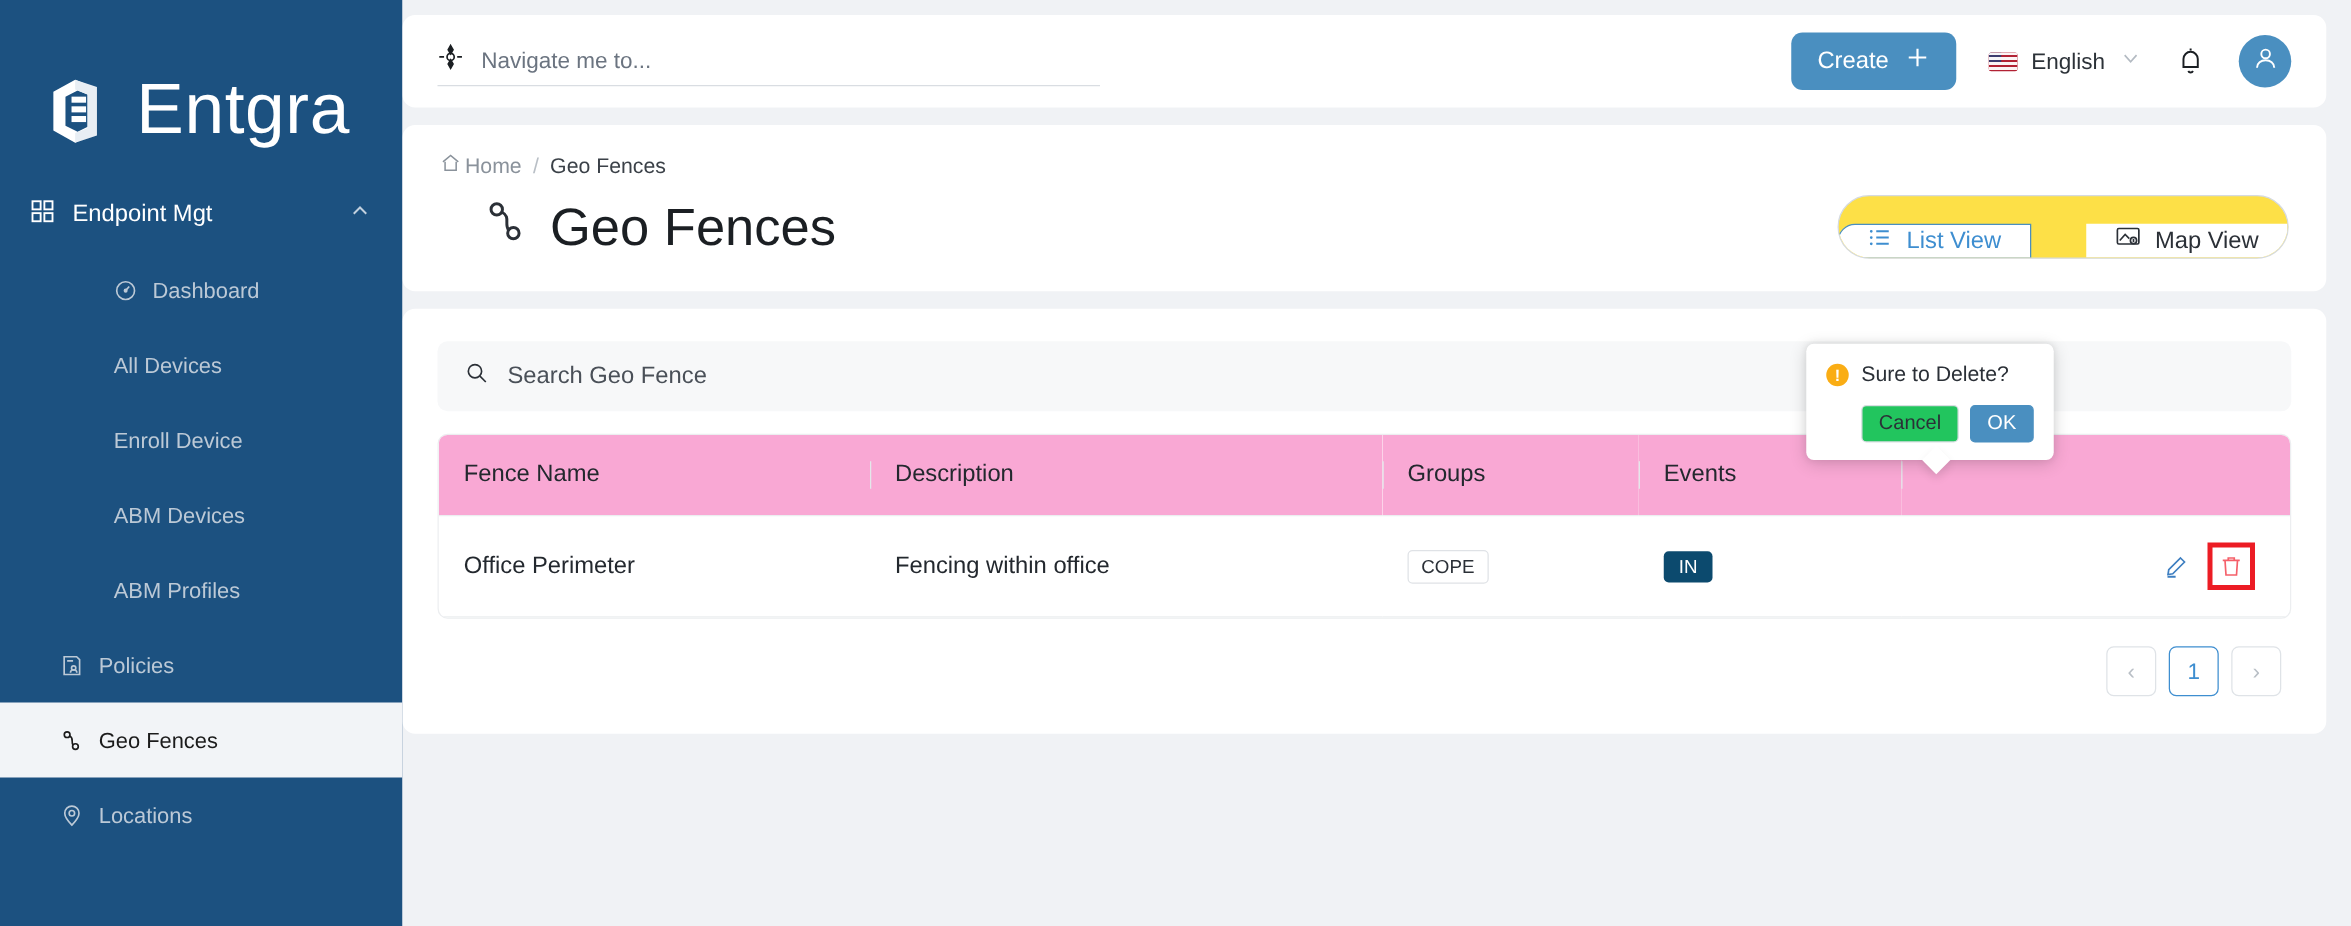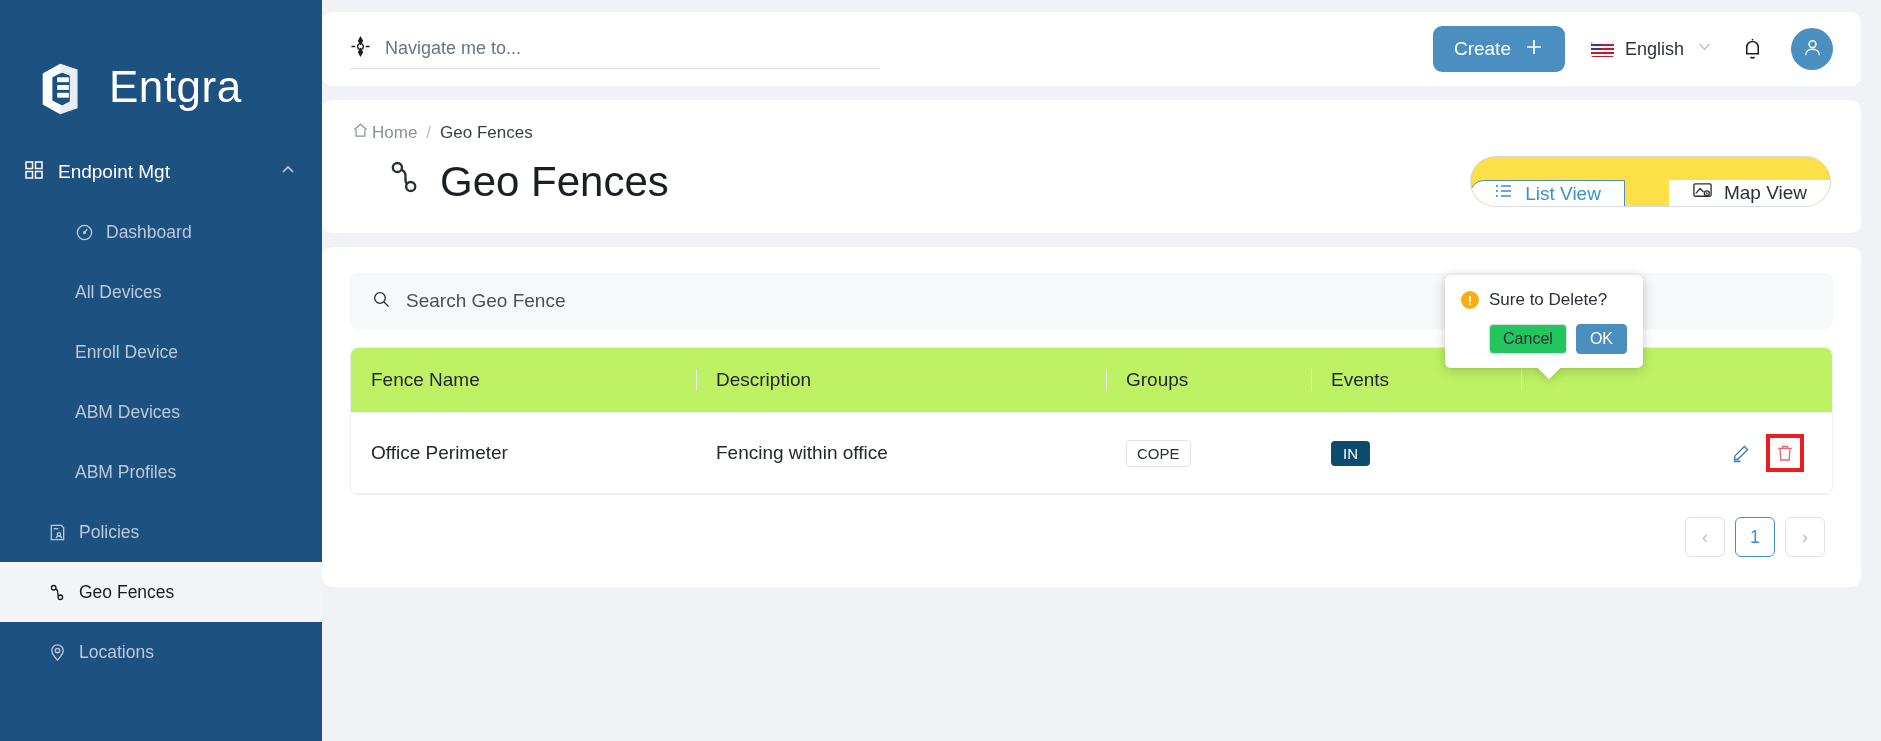--- a/index.html
+++ b/index.html
@@ -19,21 +19,21 @@
     overflow: hidden;
     position: relative;
   }
   .logo-wrap {
     display: flex; align-items: center; gap: 14px;
     padding: 32px 0 0 33px;
     height: 142px;
   }
   .logo-mark { width: 62px; height: 62px; flex: 0 0 62px; }
   .logo-text {
-    color: #ffffff; font-size: 44px; letter-spacing: .5px;
+    color: #ffffff; font-size: 57px; letter-spacing: .5px;
     font-family: "Liberation Sans", sans-serif; font-weight: 400;
   }
   .nav { display: flex; flex-direction: column; }
   .nav-group-header {
     display: flex; align-items: center;
     height: 60px; padding: 0 26px 0 24px;
     color: #ffffff; font-size: 19px; cursor: pointer;
     gap: 14px;
   }
   .nav-group-header .chev { margin-left: auto; opacity: .85; }
@@ -43,21 +43,21 @@
     color: #ffffff; font-size: 18px; cursor: pointer;
     gap: 13px;
   }
   .nav-sub-header .chev { margin-left: auto; opacity: .8; }
   .nav-item {
     display: flex; align-items: center;
     height: 60px; padding: 0 26px 0 48px;
     color: #bcc9d6; font-size: 17.5px; cursor: pointer;
     gap: 12px;
   }
-  .nav-item.deep { padding-left: 75px; }
+  .nav-item.deep { padding-left: 75px; margin-left: 16px; }
   .nav-item.active {
     background: #f2f4f7; color: #1b1b1b;
   }
   .nav-item .ico { display: inline-flex; width: 19px; height: 19px; align-items: center; justify-content: center; }
   .nav-item .lbl { white-space: nowrap; }
 
   
   .main {
     flex: 1; height: 741px;
     background: #f0f2f5;
@@ -181,21 +181,21 @@
     margin-top: 18px;
     border: 1px solid #eceef0; border-radius: 8px;
     overflow: hidden;
   }
   table { width: 100%; border-collapse: collapse; }
   thead th {
     text-align: left; font-weight: 400;
     font-size: 19px; color: #23282e;
     padding: 21px 0 21px 20px;
     border-bottom: 1px solid #eceef0;
-    background: #bef264;
+    background: #f9a8d4;
     position: relative;
   }
   thead th + th::before {
     content: ""; position: absolute; left: 0; top: 50%;
     transform: translateY(-50%); width: 1px; height: 22px; background: #e4e7ea;
   }
   tbody td {
     font-size: 19px; color: #23282e;
     padding: 21px 0 21px 20px;
     border-bottom: 1px solid #eceef0;

